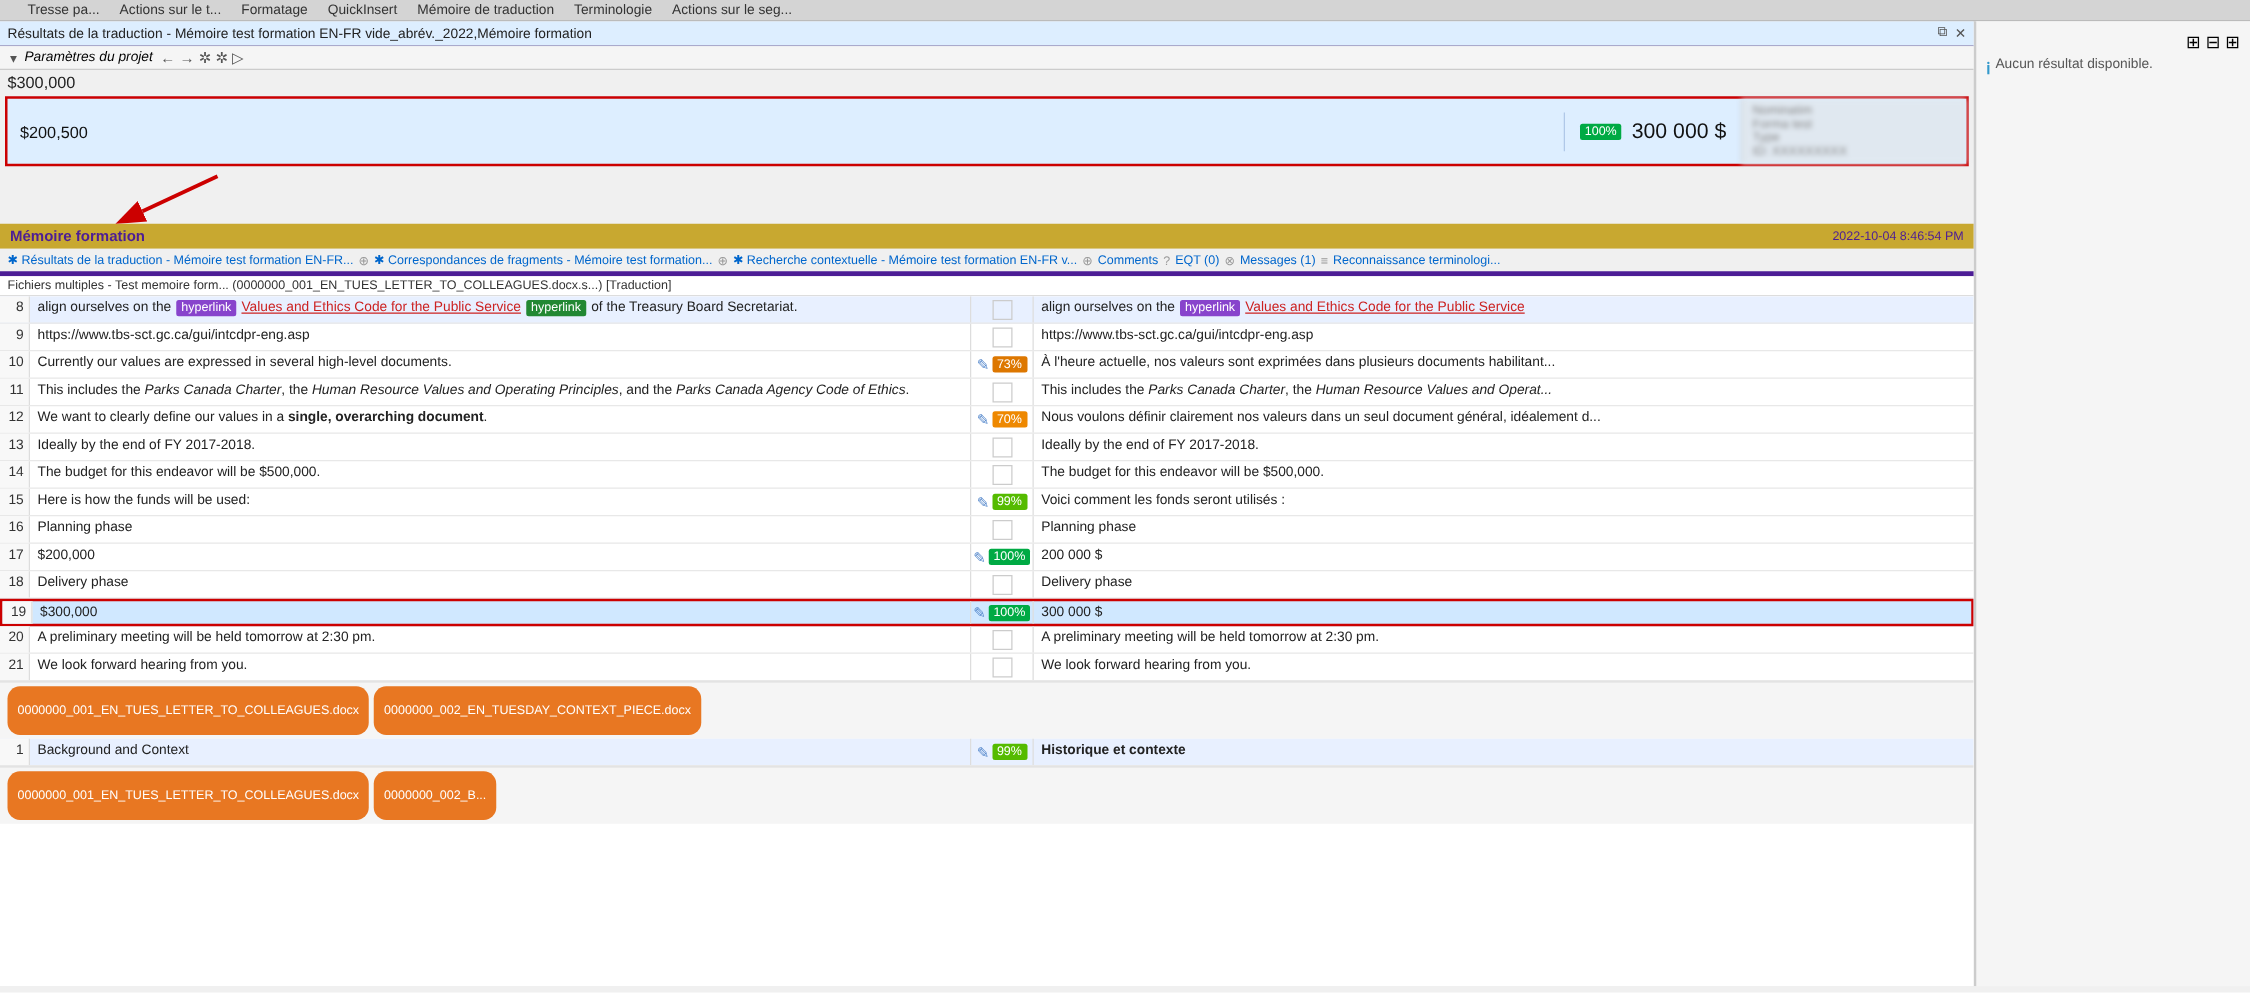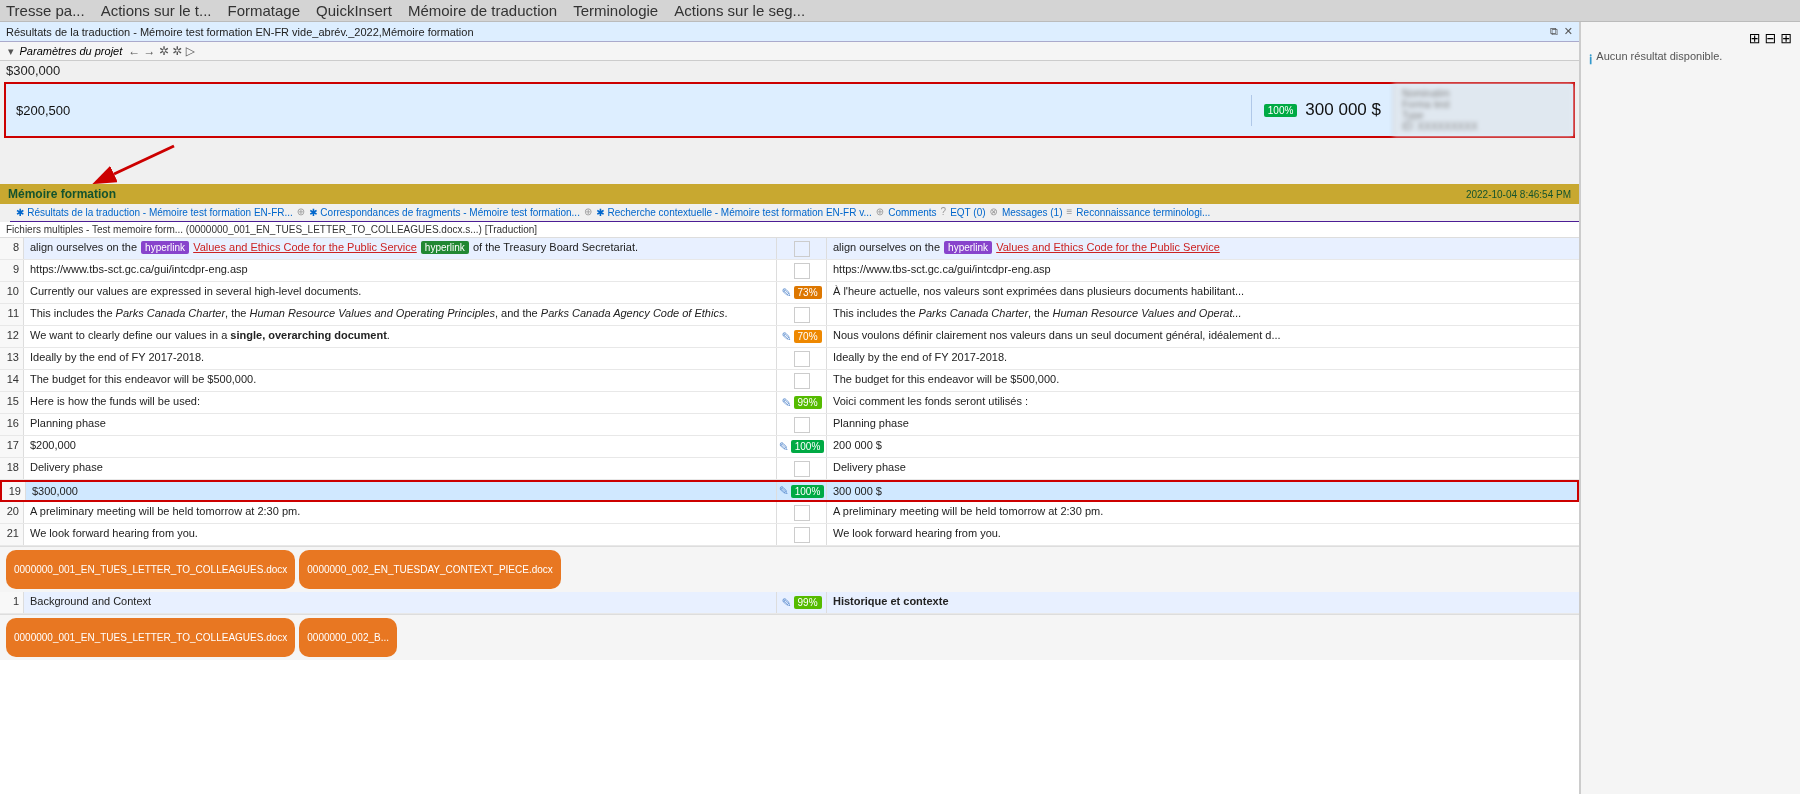--- a/index.html
+++ b/index.html
@@ -45,40 +45,39 @@
       display: flex;
       align-items: center;
       gap: 6px;
     }
 
     .project-params-bar .nav-arrows { color: #555; font-size: 12px; }
 
     
     .section-gold {
       background: #c8a830;
-      color: #14532d;
+      color: #4c1d95;
       padding: 3px 8px;
       font-size: 12px;
       font-weight: bold;
       display: flex;
       justify-content: space-between;
       align-items: center;
     }
 
     
     .tabs-bar {
       background: #f0f0f0;
-      border-bottom: 1px solid #4c1d95;
+      border-bottom: 4px solid #4c1d95;
       padding: 2px 4px;
       font-size: 10px;
       display: flex;
-      align-items: flex-start;
+      align-items: flex-end;
       gap: 2px;
       flex-wrap: wrap;
-      margin-left: 10px;
     }
 
     .tab-item {
       color: #0066cc;
       cursor: pointer;
       text-decoration: none;
       padding: 1px 2px;
       white-space: nowrap;
     }
     .tab-separator { color: #999; }
@@ -209,25 +208,25 @@
     .info-icon {
       color: #3399cc;
       font-weight: bold;
       font-size: 13px;
     }
 
     
     .toolbar {
       background: #d4d4d4;
       border-bottom: 1px solid #bbb;
-      padding: 2px 6px;
+      padding: 2px 22px;
       display: flex;
       align-items: center;
       gap: 16px;
-      font-size: 15px;
+      font-size: 11px;
       color: #333;
     }
 
     .toolbar-item { cursor: pointer; white-space: nowrap; }
 
     .source-amount-row {
       padding: 2px 6px;
       font-size: 13px;
       font-weight: normal;
       color: #222;

